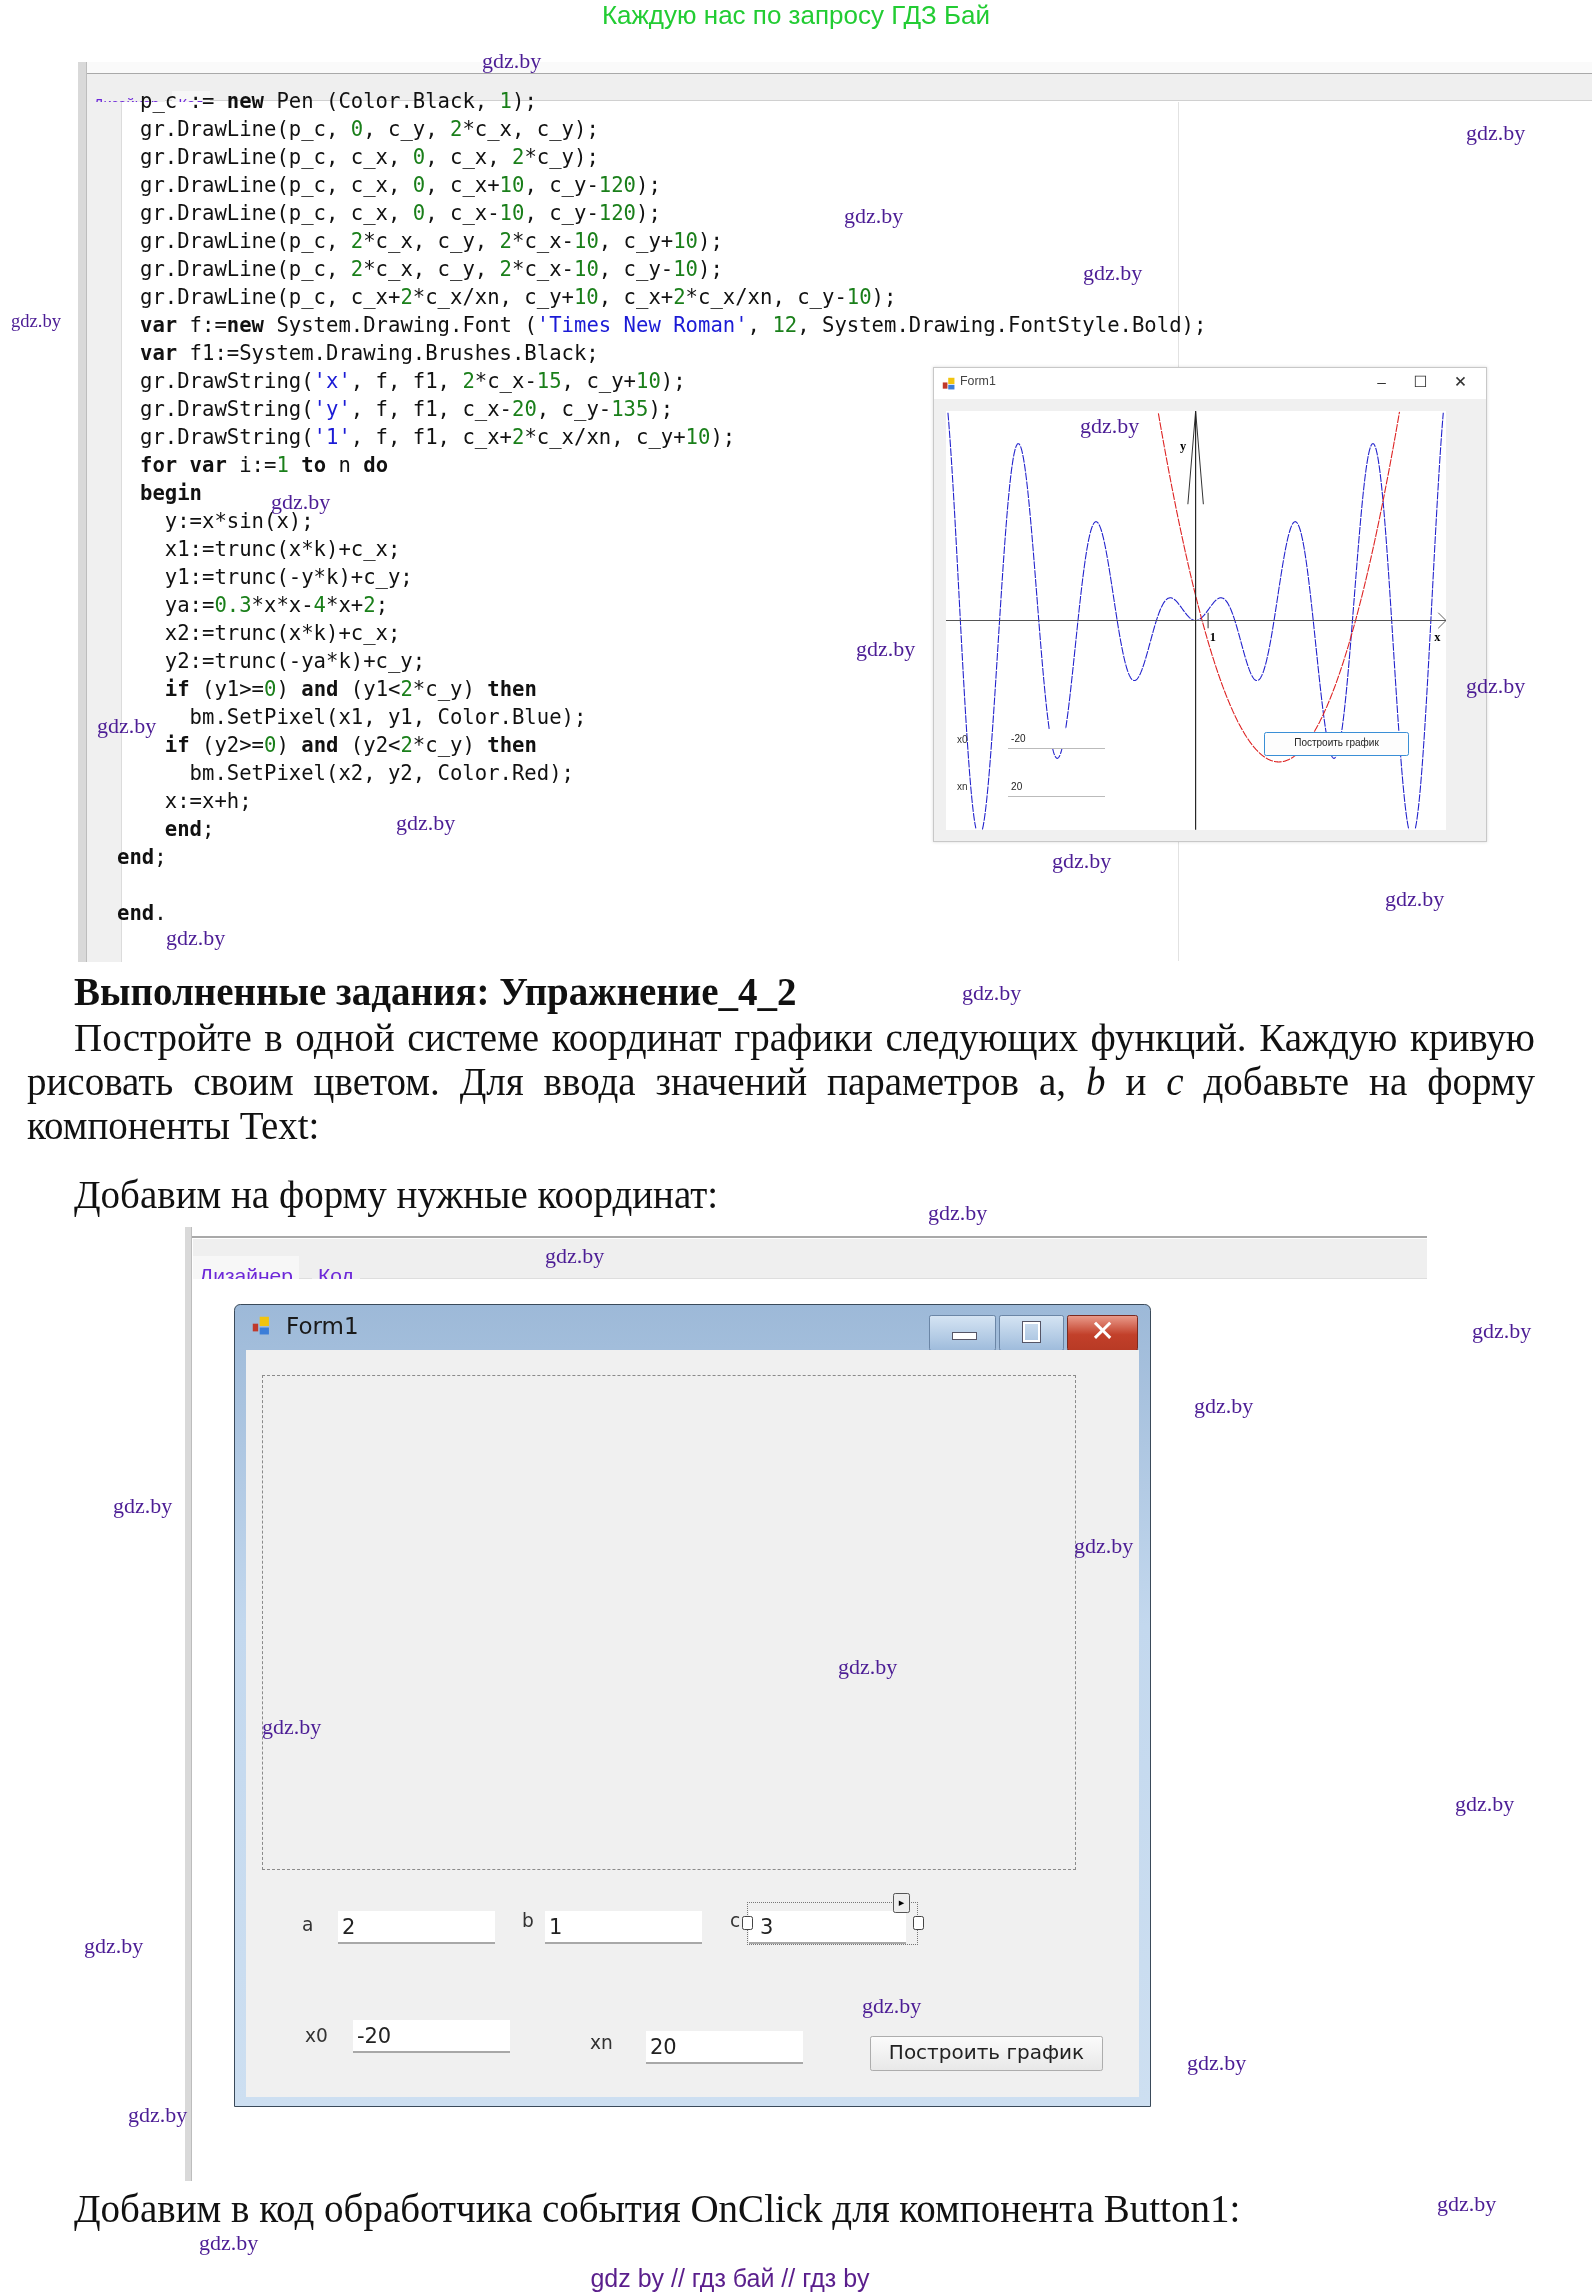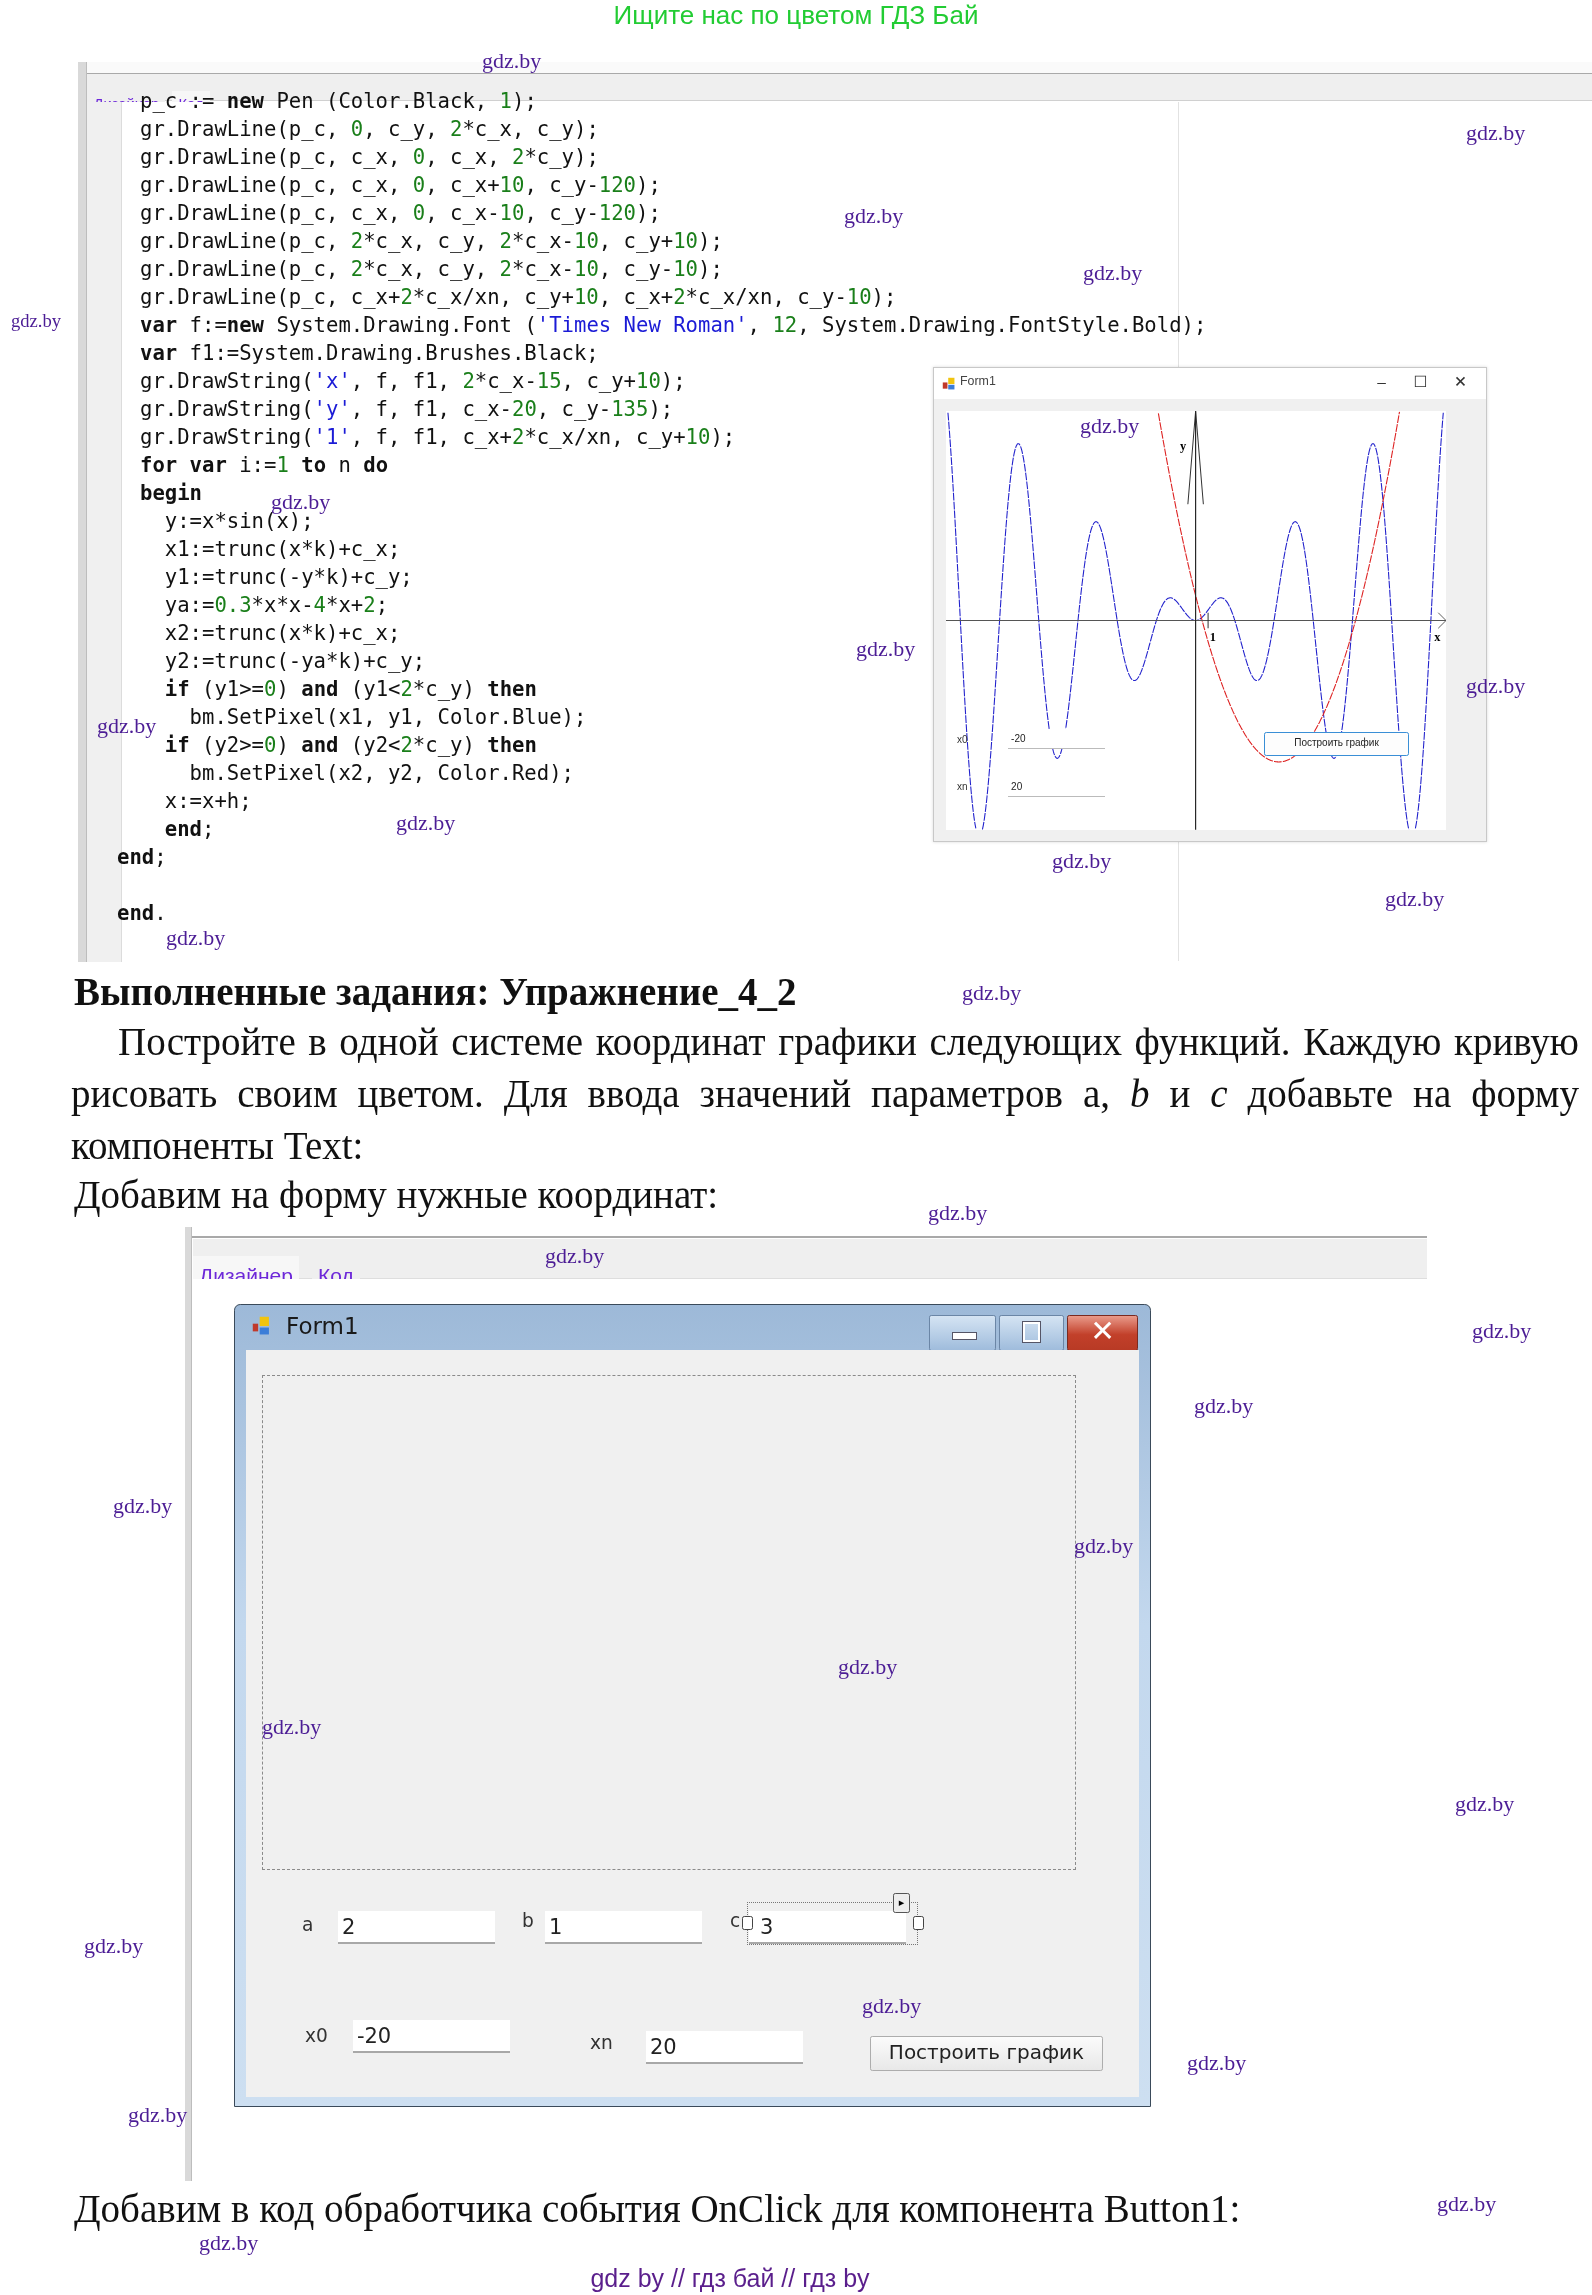--- a/index.html
+++ b/index.html
@@ -35,21 +35,21 @@
   .runform .title .ttl { position:absolute; left:26px; top:6.2px; font-size:12.4px; color:#444; }
   .runform .title .ctrl { position:absolute; top:4.7px; font-size:15.5px; color:#333; width:23px; text-align:center; }
   .plot { position:absolute; left:11.6px; top:43px; width:500px; height:419px; background:#fff; }
   .runform .lbl { position:absolute; font-size:10px; color:#333; }
   .runform .tb { position:absolute; width:97px; height:20px; background:#fff; border-bottom:1.6px solid #bbb; font-size:10px; line-height:20px; padding-left:3.1px; box-sizing:border-box; color:#222; }
   .runform .btn { position:absolute; width:143px; height:22px; border:1.2px solid #3a8fd6; border-radius:2.3px; background:#fdfdfd; font-size:10px; line-height:20px; text-align:center; color:#222; }
 
   
   .doc { font-family:"Liberation Serif", serif; color:#111; }
   .heading { left:74px; top:968px; font-size:39px; font-weight:bold; line-height:47px;text-align:right; }
-  .para { left:27px; top:1016px; width:1508px; font-size:39px; line-height:52px; text-align:justify; text-align-last:left;margin-left:44px; }
+  .para { left:27px; top:1016px; width:1508px; font-size:39px; line-height:44px; text-align:justify; text-align-last:left; }
   .para .indent { padding-left:47px; }
   .para i { font-style:italic; }
   .para2 { left:74px; top:1171px; font-size:39px; line-height:47px; }
   .para3 { left:74px; top:2185px; font-size:39px; line-height:47px; }
 
   
   .ide2 { left:185px; top:1227px; width:1242px; height:954px; }
   .ide2 .leftbar { position:absolute; left:0; top:0; width:6.2px; height:100%; background:#d9d9d9; border-right:1.6px solid #bdbdbd; }
   .ide2 .topstrip { position:absolute; left:0; top:0; width:100%; height:9.3px; border-bottom:2.3px solid #a9a9a9; }
   .ide2 .tabbar { position:absolute; left:7.8px; top:11.6px; width:calc(100% - 7.8px); height:39px; background:#efefef; border-bottom:1.6px solid #dedede; }
@@ -69,21 +69,21 @@
   .dform .btn { position:absolute; width:231px; height:33px; border:1.2px solid #adadad; border-radius:2.3px; background:linear-gradient(#fbfbfb,#e8e8e8); font-size:20px; line-height:31px; text-align:center; color:#222; font-family:"DejaVu Sans", sans-serif; }
   .sel-frame { position:absolute; border:1.6px dotted #777; box-sizing:border-box; }
   .handle { position:absolute; width:11px; height:14px; background:#fff; border:1.6px solid #444; border-radius:2.3px; box-sizing:border-box; }
   .smart-tag { position:absolute; width:17px; height:20px; background:#eee; border:1.6px solid #555; border-radius:2.3px; font-size:11px; line-height:17px; text-align:center; box-sizing:border-box; }
 
   .footer { left:0; width:1460px; top:2264px; text-align:center; color:#5a1e8c; font-size:25px; font-family:"Liberation Sans", sans-serif; }
 </style>
 </head>
 <body>
 
-<div class="abs top-banner">Ищите нас по цветом ГДЗ Бай</div>
+<div class="abs top-banner">Каждую нас по запросу ГДЗ Бай</div>
 
 <div class="abs ide1">
   <div class="topstrip"></div>
   <div class="leftbar"></div>
   <div class="tabbar">
     <div class="tab inactive" style="left:0;">Дизайнер</div>
     <div class="tab active" style="left:85px;">Код</div>
   </div>
   <div class="gutter"></div>
   <div class="editor"></div>

